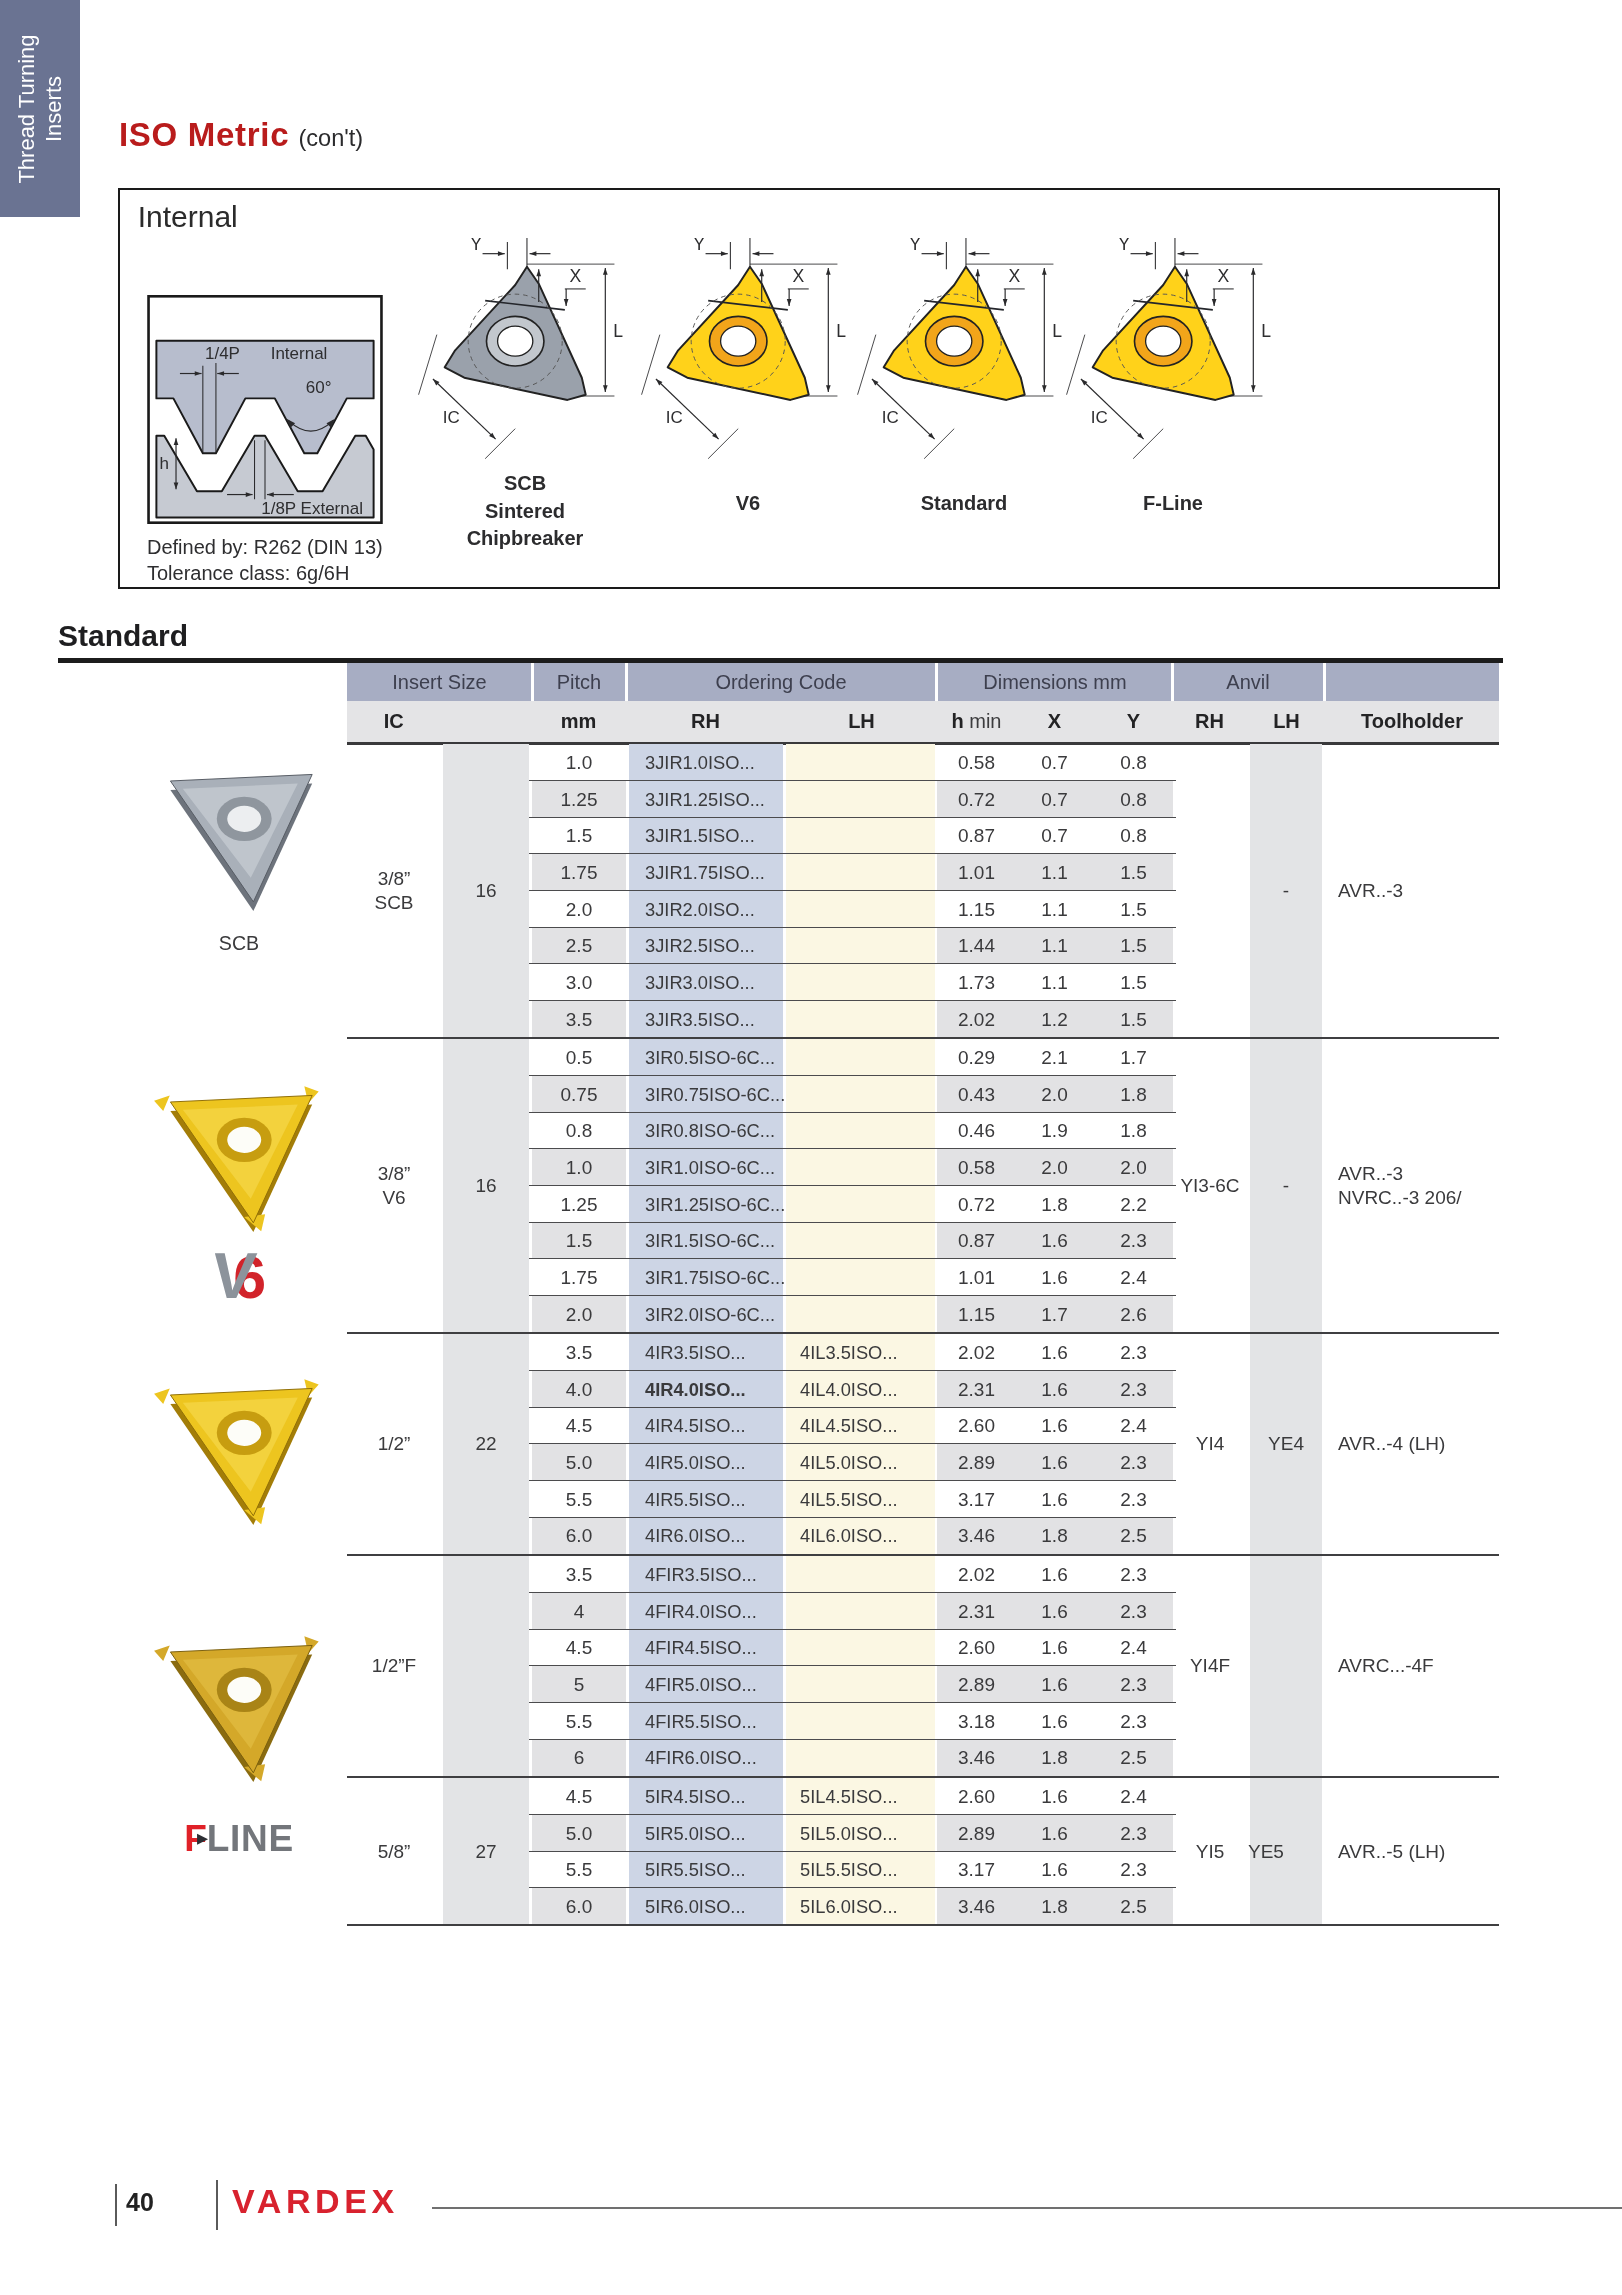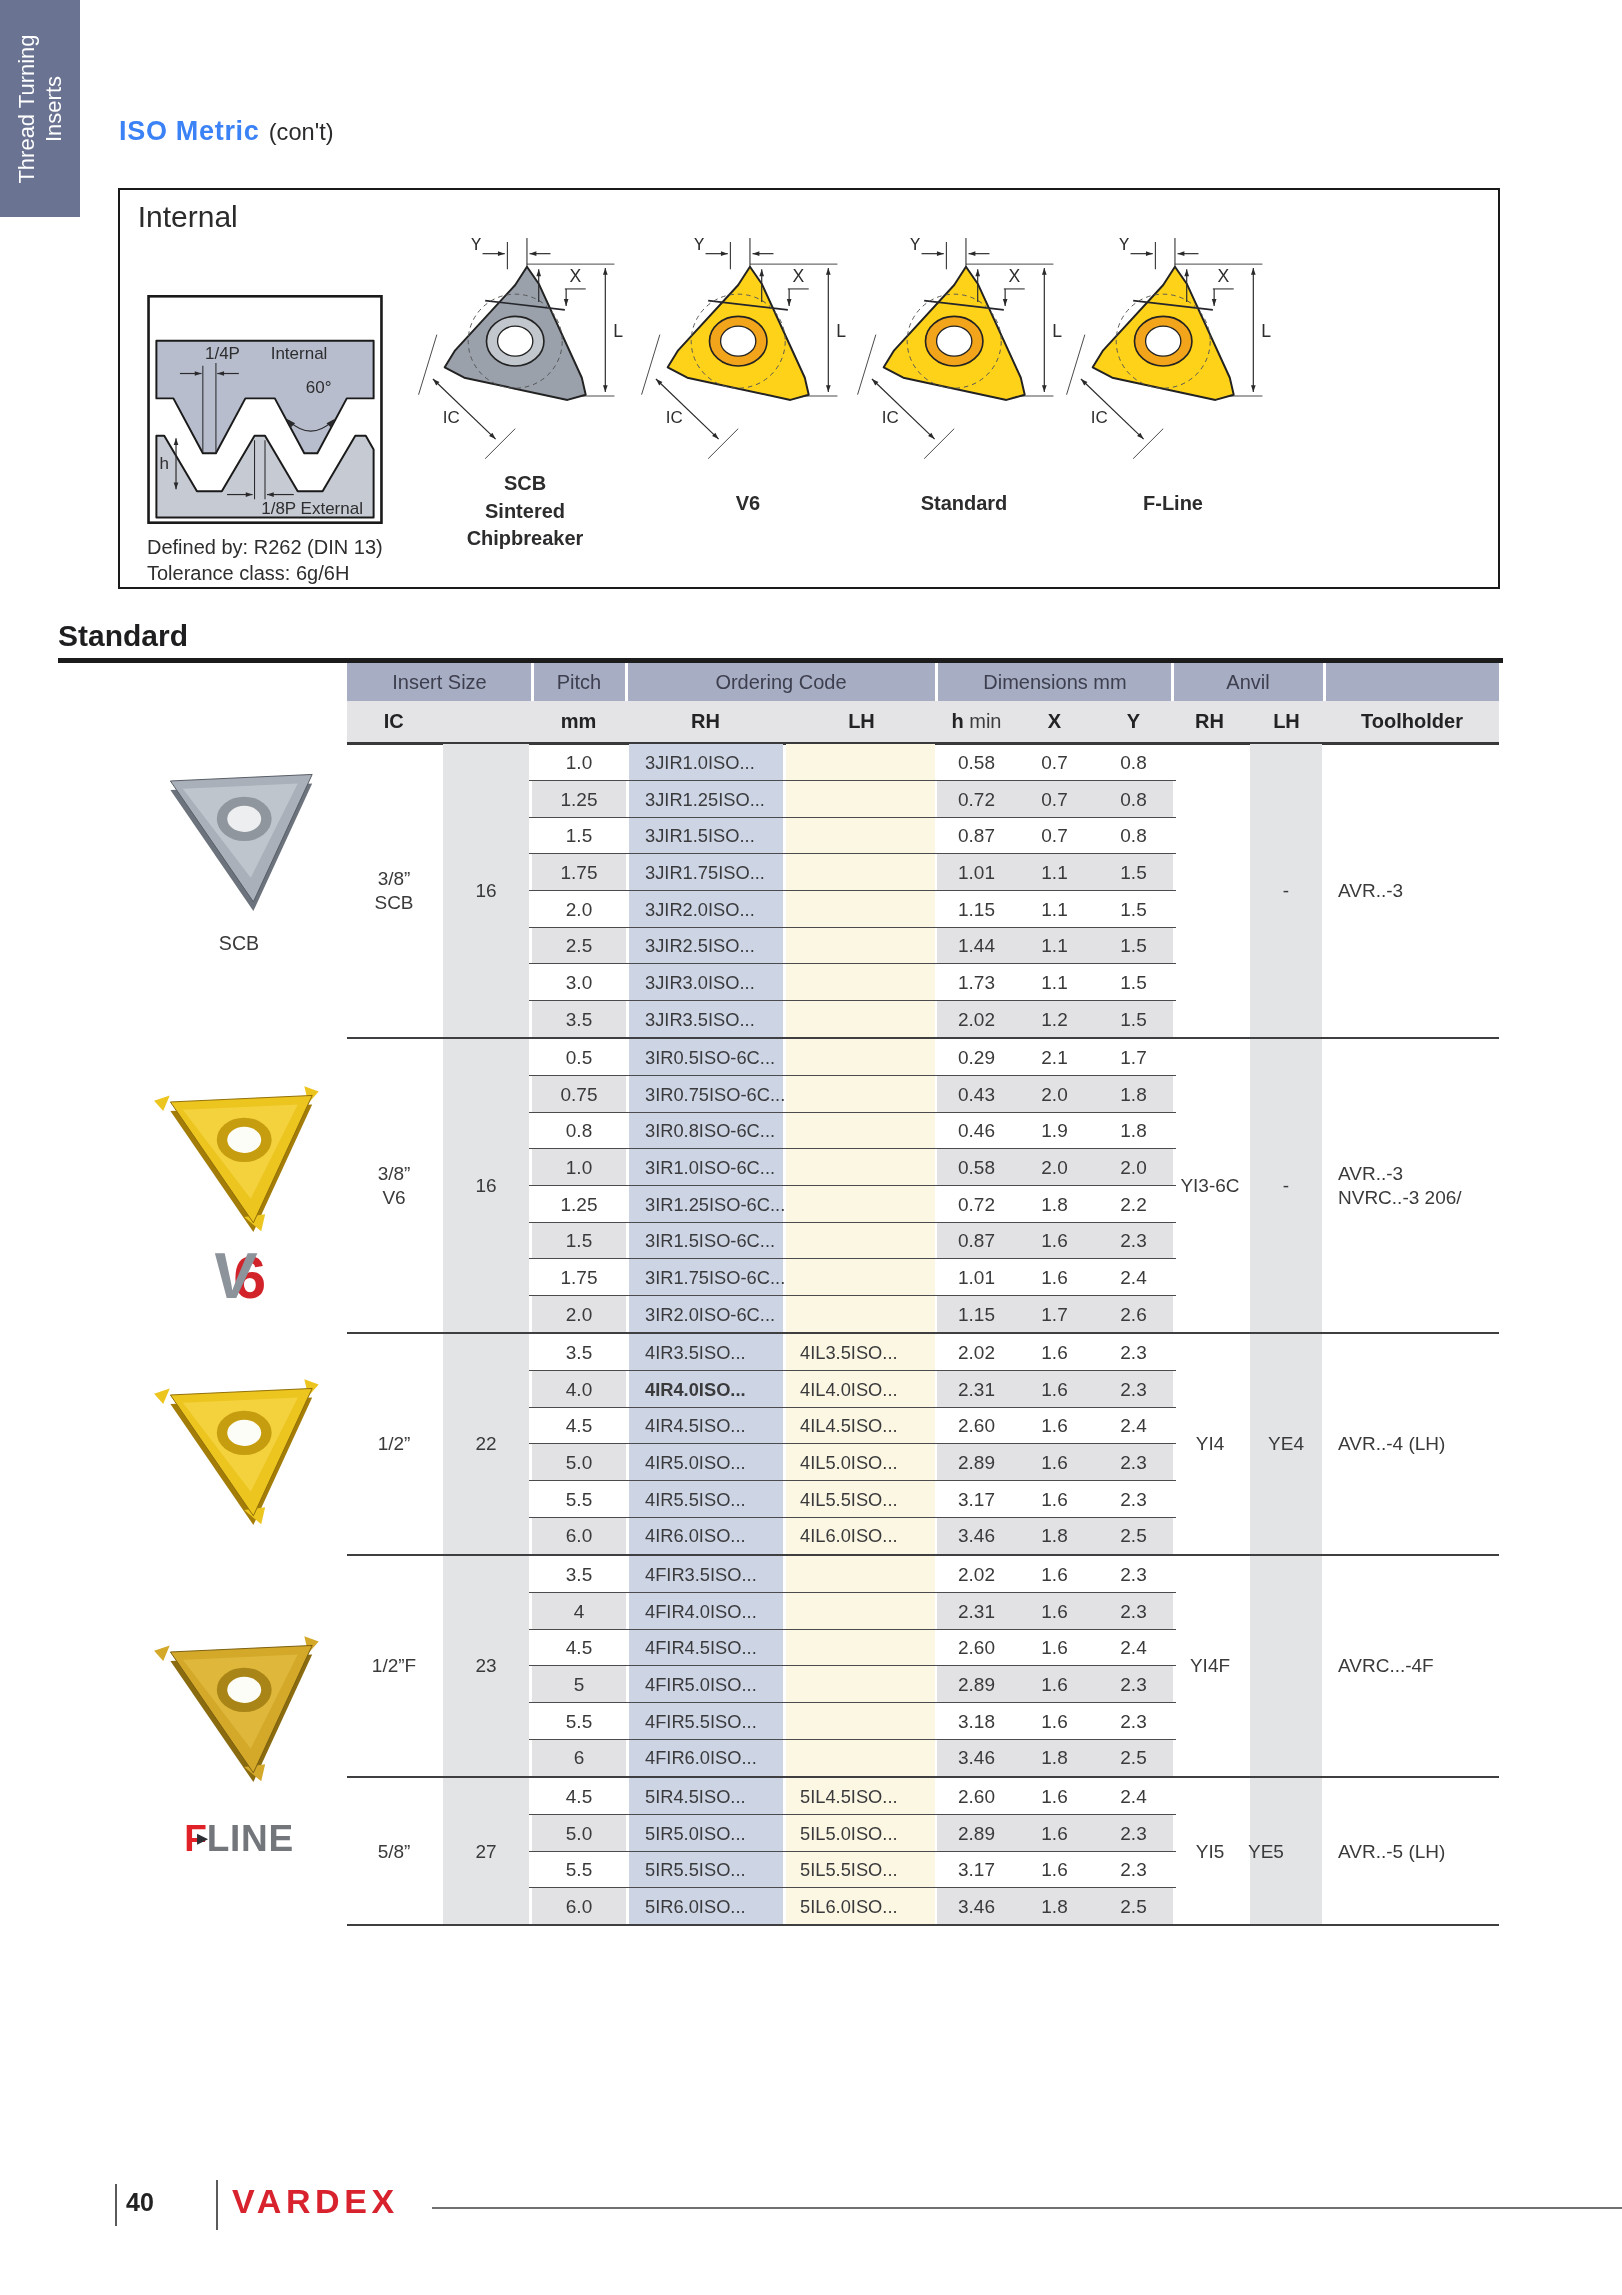--- a/index.html
+++ b/index.html
@@ -9,21 +9,21 @@
 
   
   .side-tab{position:absolute;left:0;top:0;width:80px;height:217px;background:#6a7392;}
   .side-tab-text{position:absolute;left:50%;top:50%;width:217px;height:80px;
       transform:translate(-50%,-50%) rotate(-90deg);
       display:flex;flex-direction:column;align-items:center;justify-content:center;
       color:#ffffff;font-size:22px;line-height:27.5px;text-align:center;}
 
   
   .page-title{position:absolute;left:119px;top:116px;}
-  .title-main{font-size:27px;font-weight:800;color:#3b82f6;letter-spacing:0.7px;}
+  .title-main{font-size:33px;font-weight:800;color:#b91c1c;letter-spacing:0.7px;}
   .title-suffix{font-size:23.6px;font-weight:400;color:#2b2b2d;margin-left:9.2px;}
 
   
   .internal-box{position:absolute;left:118px;top:188px;width:1378px;height:397px;
       border:2px solid #1a1a1a;background:#fff;}
   .internal-heading{position:absolute;left:17.7px;top:9.8px;font-size:30px;font-weight:400;color:#2b2b2b;}
   .defined{position:absolute;left:27px;top:344px;font-size:20px;line-height:26px;color:#2e2e30;}
   .variant{position:absolute;top:48px;width:216px;}
   .variant .cap{position:absolute;left:0;width:216px;text-align:center;
       font-size:20px;font-weight:700;line-height:27.5px;color:#2c2c2e;}
@@ -600,21 +600,20 @@
             <div class="cell" style="line-height: 37px; height: 37px; left: 747px; width: 79px; text-align: center;">2.5</div>
           </div>
           <div class="rrule" style="left: 182px; top: 36px; width: 647px; height: 1.3px;"></div>
           <div class="rrule" style="left: 182px; top: 73px; width: 647px; height: 1.3px;"></div>
           <div class="rrule" style="left: 182px; top: 109px; width: 647px; height: 1.3px;"></div>
           <div class="rrule" style="left: 182px; top: 146px; width: 647px; height: 1.3px;"></div>
           <div class="rrule" style="left: 182px; top: 183px; width: 647px; height: 1.3px;"></div>
           <div class="cell vcenter" style="left: 0px; width: 94px; height: 220px; text-align: center; line-height: 23.6px;">
             <div>1/2”F</div>
           </div>
-          <div class="cell" style="left: 94px; width: 90px; height: 220px; line-height: 220px; text-align: center;">23</div>
           <div class="cell" style="left: 825px; width: 76px; height: 220px; line-height: 220px; text-align: center;">YI4F</div>
           <div class="cell vcenter" style="left: 991px; width: 160px; height: 220px; line-height: 23.6px;">
             <div>AVRC...-4F</div>
           </div>
         </div>
         <div class="gsep" style="top: 1032px;"></div>
         <div style="position: absolute; left: 0px; top: 1034px; width: 1152px; height: 147px;">
           <div style="position: absolute; left: 0px; top: 0px; width: 1152px; height: 37px;">
             <div class="cell" style="line-height: 37px; height: 37px; left: 185px; width: 94px; text-align: center;">4.5</div>
             <div class="cell code" style="line-height: 37px; height: 37px; left: 298px;">5IR4.5ISO...</div>

